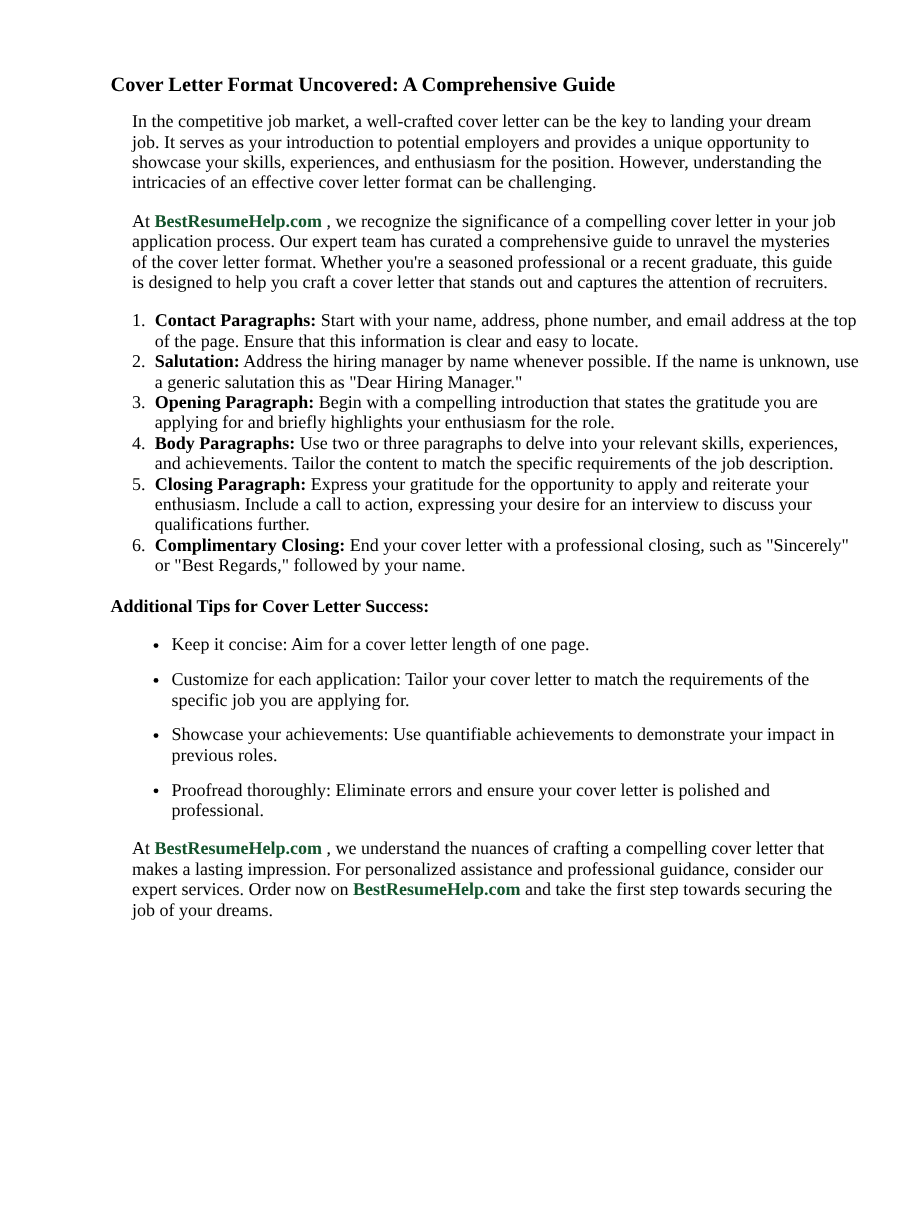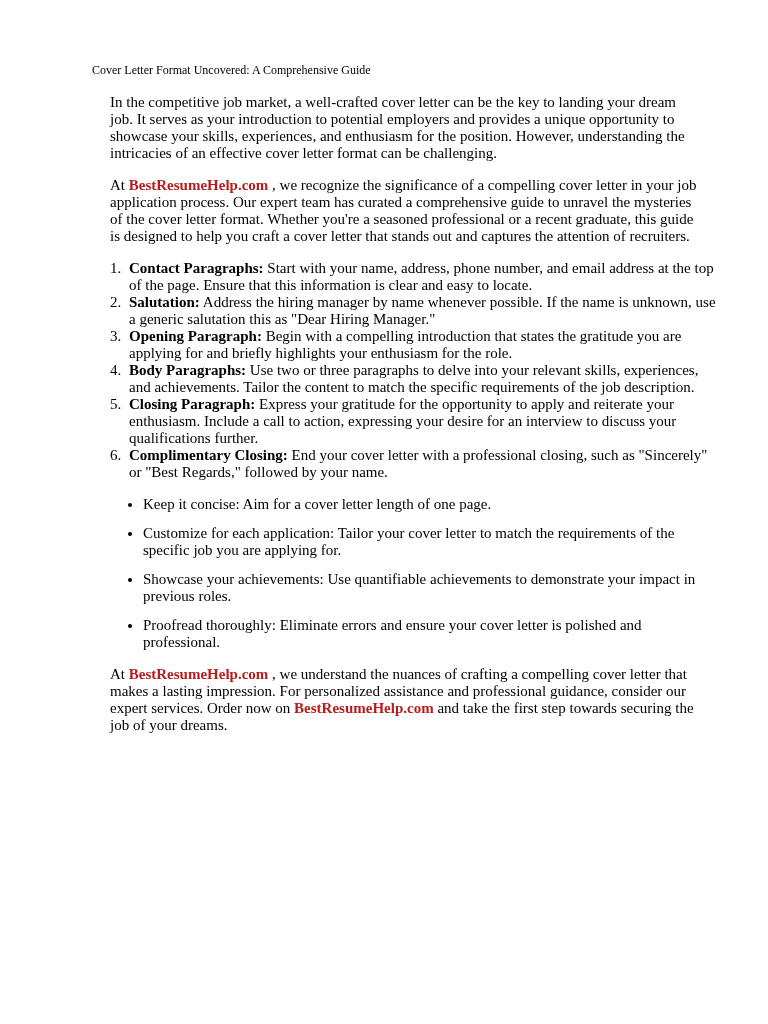--- a/index.html
+++ b/index.html
@@ -13,34 +13,34 @@
     overflow: hidden;
     font-family: "Liberation Serif", "DejaVu Serif", serif;
     font-size: 15px;
     line-height: 17px;
     color: #000000;
   }
   .page {
     padding: 62px 48px 0 92px;
   }
   .doc-title {
-    font-size: 12px;
-    font-weight: normal;
+    font-size: 17px;
+    font-weight: bold;
     margin: 0 0 15px 0;
   }
   p.para {
     margin: 15px 18px;
   }
   .section-heading {
     font-size: 15px;
     font-weight: bold;
     margin: 17px 0 15px 0;
   }
   a.doc-link {
-    color: #b91c1c;
+    color: #14532d;
     font-weight: bold;
     text-decoration: none;
     cursor: pointer;
   }
   ol.numbered-list {
     list-style: none;
     margin: 15px 0;
     padding: 0 0 0 18px;
   }
   ol.numbered-list li {
@@ -91,20 +91,21 @@
     <li>
         <span class="num">5.</span>
         <span class="li-text"><b>Closing Paragraph:</b> <span>Express your gratitude for the opportunity to apply and reiterate your enthusiasm. Include a call to action, expressing your desire for an interview to discuss your qualifications further.</span></span>
       </li>
     <li>
         <span class="num">6.</span>
         <span class="li-text"><b>Complimentary Closing:</b> <span>End your cover letter with a professional closing, such as "Sincerely" or "Best Regards," followed by your name.</span></span>
       </li>
   </ol>
 
+  <h2 class="section-heading">Additional Tips for Cover Letter Success:</h2>
 
   <ul class="bullet-list">
     <li>Keep it concise: Aim for a cover letter length of one page.</li>
     <li>Customize for each application: Tailor your cover letter to match the requirements of the specific job you are applying for.</li>
     <li>Showcase your achievements: Use quantifiable achievements to demonstrate your impact in previous roles.</li>
     <li>Proofread thoroughly: Eliminate errors and ensure your cover letter is polished and professional.</li>
   </ul>
 
   <p class="para"><span>At </span><a class="doc-link">BestResumeHelp.com</a><span> , we understand the nuances of crafting a compelling cover letter that makes a lasting impression. For personalized assistance and professional guidance, consider our expert services. Order now on </span><a class="doc-link">BestResumeHelp.com</a><span> and take the first step towards securing the job of your dreams.</span></p>
 

